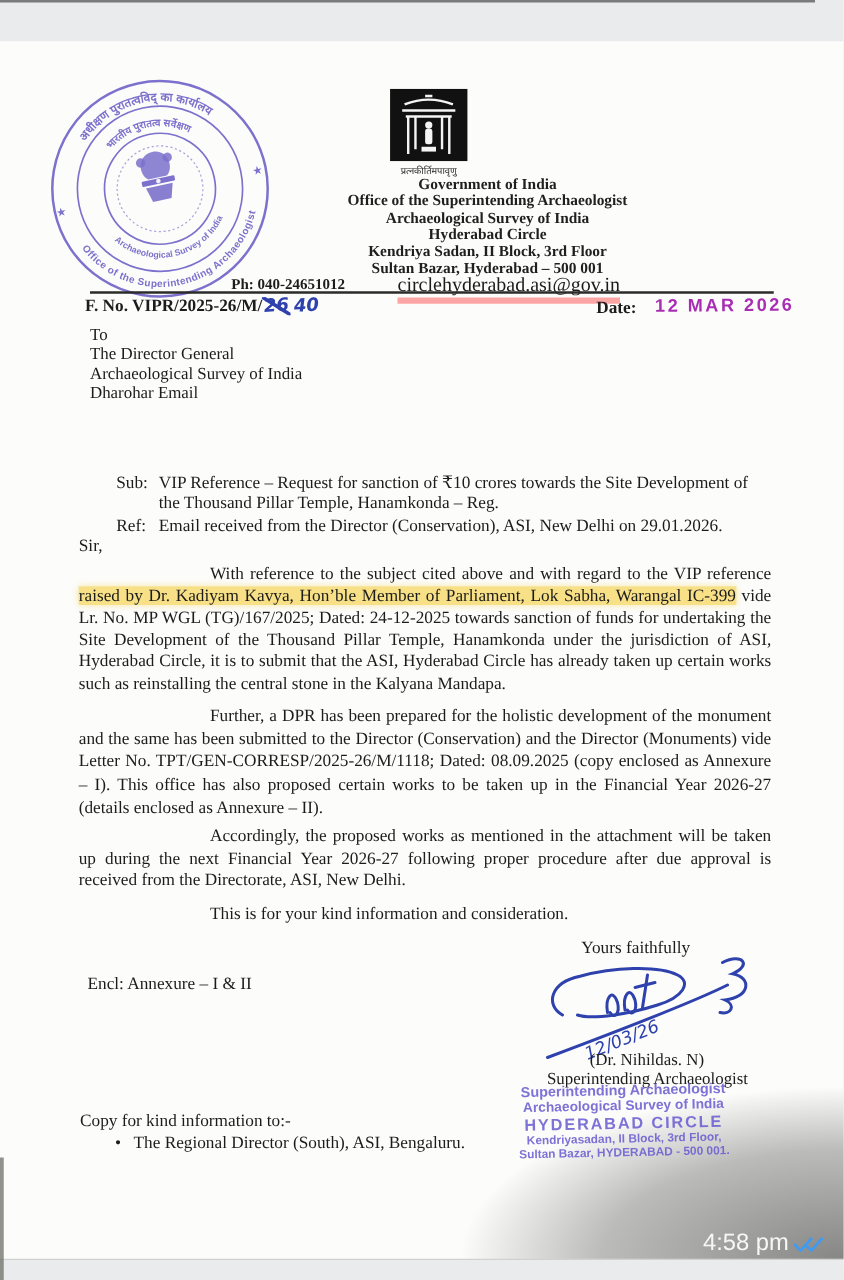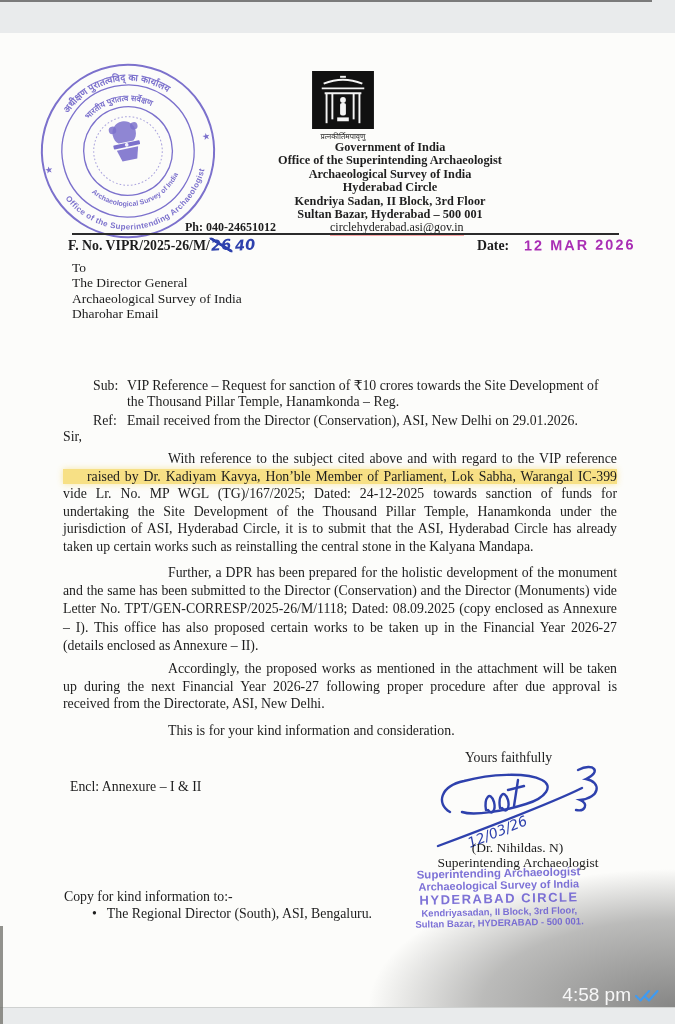--- a/index.html
+++ b/index.html
@@ -21,21 +21,21 @@
   .round-stamp svg{width:100%;height:100%;transform:rotate(-12deg);}
   .round-stamp .ring{fill:none;stroke:#6f63c8;}
   .round-stamp text{fill:#6f63c8;font-family:"Liberation Sans","DejaVu Sans",sans-serif;}
   
   .asi-logo{left:311px;top:38px;width:64px;height:58px;}
   .logo-motto{left:288px;top:98px;width:110px;text-align:center;font-size:7.5px;color:#2a2a2a;}
   
   .lh-lines{left:200px;top:108px;width:380px;text-align:center;font-weight:bold;
             font-size:12.3px;line-height:13.4px;color:#1f1f1f;}
   .ph-label{left:185px;top:187px;font-size:12px;font-weight:bold;}
-  .lh-email{left:330px;top:187px;font-size:12px;border-bottom:1px solid #fca5a5;}
+  .lh-email{left:318px;top:187px;font-size:16px;border-bottom:5px solid #fca5a5;}
   .rule{left:72px;top:200px;width:547px;height:2px;background:#2b2b2b;}
   
   .fno{left:68px;top:204px;font-size:13.8px;font-weight:bold;white-space:nowrap;}
   .hand{font-family:"DejaVu Sans",sans-serif;font-style:italic;font-weight:bold;
         color:#2e41ad;font-size:14.5px;display:inline-block;transform:rotate(-4deg);}
   .hand-struck{background:linear-gradient(to top right,transparent 44%,#2e41ad 47%,#2e41ad 55%,transparent 58%);padding:0 1px;}
   .date-label{left:477px;top:205px;font-size:13.8px;font-weight:bold;}
   .date-stamp{left:524px;top:204px;color:#a21caf;opacity:.92;
       font-family:"Liberation Sans","DejaVu Sans",sans-serif;font-weight:bold;
       font-size:14.5px;letter-spacing:2px;transform:rotate(-.5deg);white-space:nowrap;}
@@ -47,21 +47,21 @@
   .refrow{left:93px;top:380px;width:530px;display:flex;font-size:13.8px;line-height:16.4px;}
   .sublabel{width:34px;flex:none;}
   .subtext{width:476px;}
   .sir{left:63px;top:396px;font-size:13.8px;}
   .para{left:63px;top:0;width:554px;font-size:13.8px;line-height:17.6px;
         text-align:justify;text-indent:105px;}
   #p1{top:417px;}
   #p2{top:531px;line-height:18.2px;}
   #p3{top:627px;}
   #p4{top:689px;text-align:left;}
-  .hl{background:rgba(244,206,62,.62);box-shadow:0 0 6px rgba(244,206,62,.45);padding-left:24px;}
+  .hl{background:rgba(244,206,62,.62);box-shadow:0 0 6px rgba(244,206,62,.45);}
   .yours{left:465px;top:717px;font-size:13.8px;}
   .encl{left:70px;top:746px;font-size:13.8px;}
   
   .sig{left:428px;top:727px;width:200px;height:102px;}
   .sig path{stroke:#2e41ad;stroke-width:2.4;fill:none;stroke-linecap:round;}
   .sig text{fill:#2e41ad;font-family:"DejaVu Sans",sans-serif;font-style:italic;font-size:14px;}
   .sign-name{left:420px;top:807px;width:195px;text-align:center;font-size:13.5px;}
   .sign-title{left:408px;top:822px;width:220px;text-align:center;font-size:13.5px;}
   .office-stamp{left:385px;top:834px;width:228px;text-align:center;color:#6c5fd2;
       font-family:"Liberation Sans","DejaVu Sans",sans-serif;font-weight:bold;

